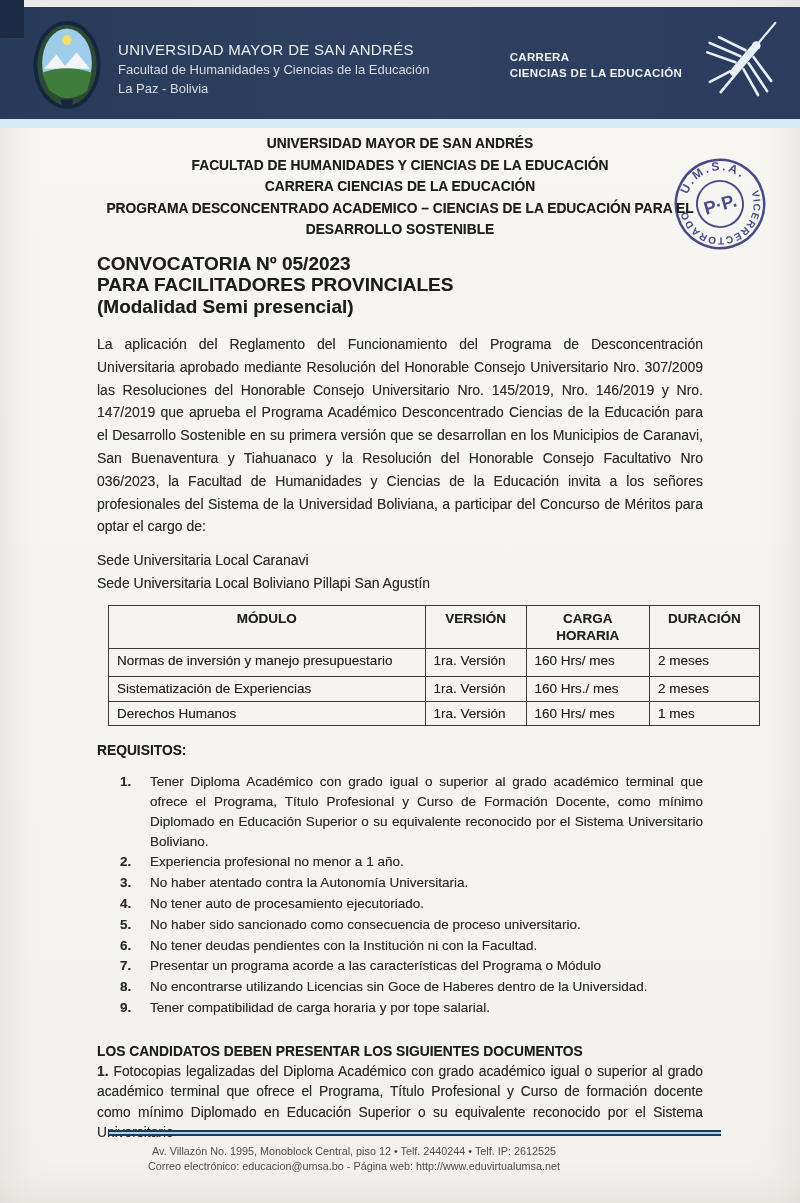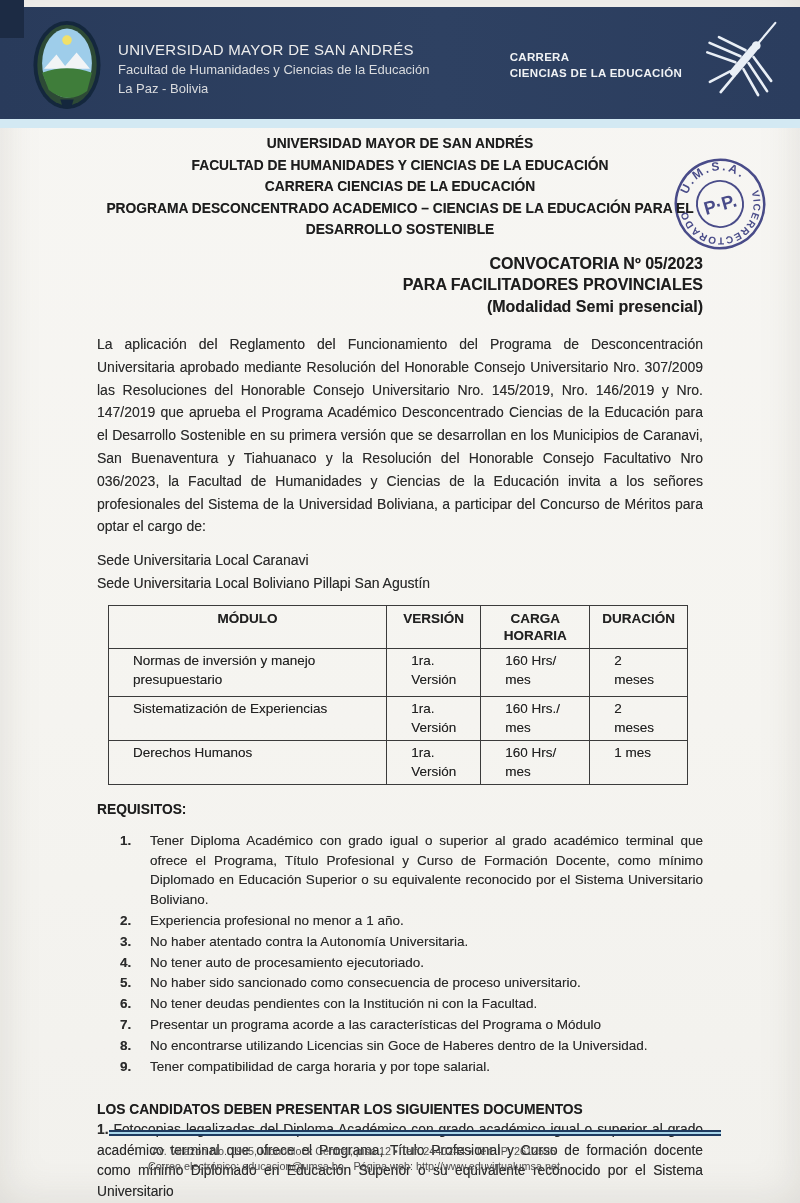--- a/index.html
+++ b/index.html
@@ -21,27 +21,27 @@
   .band-left .l2, .band-left .l3 { font-size:13px; line-height:19px; color:#d9dbde; }
   .band-right { position:absolute; top:42px; right:118px; text-align:left;
                 color:#f0f2f4; font-weight:bold; font-size:11.5px; line-height:16px; letter-spacing:.3px; }
   .band-bird { position:absolute; top:10px; right:8px; width:104px; height:96px; }
   .cyan-strip { position:absolute; top:119px; left:0; width:800px; height:9px; background:#d3e9f3; }
 
   
   .content { position:absolute; top:133px; left:97px; width:606px; }
 
   .title-block { text-align:center; font-weight:bold; font-size:13.8px; line-height:21.5px; color:#1d1d1d; }
-  .convocatoria { margin-top:12px; text-align:right; font-weight:bold; font-size:16px; line-height:21.5px; color:#1d1d1d; }
+  .convocatoria { margin-top:12px; text-align:left; font-weight:bold; font-size:19px; line-height:21.5px; color:#1d1d1d; }
   .intro { margin:16px 0 0 0; text-align:justify; font-size:14px; line-height:22.8px; }
   .position-title { margin-top:13px; text-align:center; font-weight:bold; font-size:13.8px; color:#1d1d1d; }
   .locations { margin-top:11px; font-size:14px; line-height:22.8px; }
 
-  table.modules { margin:10px 0 0 11px; border-collapse:collapse; width:580px; font-size:13.5px; color:#222; }
-  table.modules th, table.modules td { border:1.6px solid #3b3b3b; padding:2px 24px; vertical-align:top; }
+  table.modules { margin:10px 0 0 11px; border-collapse:collapse; width:652px; font-size:13.5px; color:#222; }
+  table.modules th, table.modules td { border:1.6px solid #3b3b3b; padding:2px 8px; vertical-align:top; }
   table.modules th { font-weight:bold; text-align:center; line-height:17px; padding:4px 6px; }
   table.modules td { line-height:19.5px; }
   table.modules tr.tall td { padding-bottom:6px; }
 
   .req-heading { margin-top:17px; font-weight:bold; font-size:13.8px; color:#1d1d1d; }
   ol.req-list { list-style:none; margin:14px 0 0 23px; padding:0; font-size:13.5px; }
   ol.req-list li { display:flex; line-height:19.8px; margin:0 0 1px 0; }
   ol.req-list .num { flex:none; width:30px; font-weight:bold; }
   ol.req-list .txt { flex:1; text-align:justify; }
 

